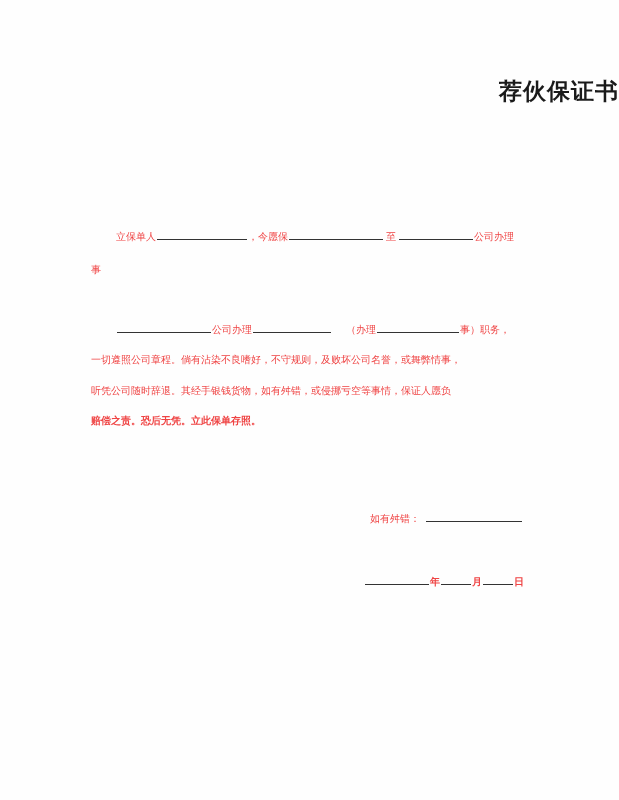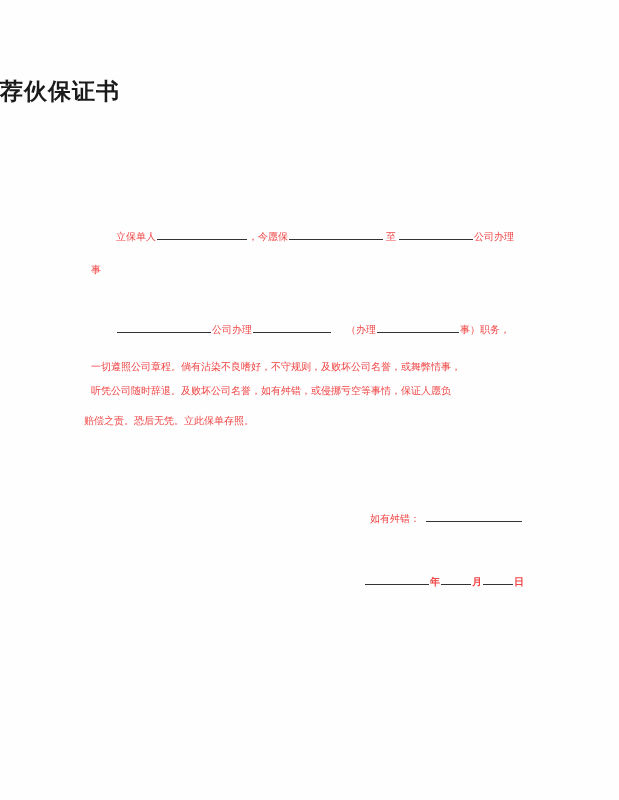--- a/index.html
+++ b/index.html
@@ -1,39 +1,39 @@
 <!DOCTYPE html>
 <html><head>
 <meta charset="utf-8">
 <style>
   html, body { margin:0; padding:0; background:#fefefe; }
   body { width:619px; height:800px; position:relative; overflow:hidden;
          font-family:"DejaVu Sans", "Liberation Sans", sans-serif; color:#222; }
   .abs { position:absolute; white-space:nowrap; }
-  .title { left:0; width:619px; top:76px; text-align:left; font-family:"DejaVu Serif","Liberation Serif",serif;
+  .title { left:0; width:619px; top:76px; text-align:right; font-family:"DejaVu Serif","Liberation Serif",serif;
            font-size:23px; font-weight:bold; color:#1a1a1a; letter-spacing:1px; }
   .line { font-size:10px; color:#ef4444; line-height:16px; }
   .blank { display:inline-block; border-bottom:1px solid #333; height:12px; vertical-align:baseline; margin:0 1px; }
 </style>
 </head>
 <body>
 
 <div class="abs title">荐伙保证书</div>
 
 <div class="abs line" style="left:116px; top:227px;">
   <span>立保单人</span><span class="blank" style="width:90px"></span><span>，今愿保</span><span class="blank" style="width:94px"></span><span style="margin:0 2px">至</span><span class="blank" style="width:74px"></span><span>公司办理</span>
 </div>
 <div class="abs line" style="left:91px; top:262px;">事</div>
 
 <div class="abs line" style="left:116px; top:320px;">
   <span class="blank" style="width:94px"></span><span>公司办理</span><span class="blank" style="width:78px"></span><span style="margin-left:14px">（办理</span><span class="blank" style="width:82px"></span><span>事）职务，</span>
 </div>
-<div class="abs line" style="left:91px; top:360px;font-family:Liberation Mono, monospace;">一切遵照公司章程。倘有沾染不良嗜好，不守规则，及败坏公司名誉，或舞弊情事，</div>
-<div class="abs line" style="left:91px; top:383px;">听凭公司随时辞退。及败坏公司名誉，如有舛错，或侵挪亏空等事情，保证人愿负</div>
-<div class="abs line" style="left:84px; top:413px;">赔偿之责。恐后无凭。立此保单存照。</div>
+<div class="abs line" style="left:91px; top:352px;">一切遵照公司章程。倘有沾染不良嗜好，不守规则，及败坏公司名誉，或舞弊情事，</div>
+<div class="abs line" style="left:91px; top:383px;">听凭公司随时辞退。其经手银钱货物，如有舛错，或侵挪亏空等事情，保证人愿负</div>
+<div class="abs line" style="left:91px; top:413px;font-weight:bold;">赔偿之责。恐后无凭。立此保单存照。</div>
 
 <div class="abs line" style="left:370px; top:509px;">
   <span>如有舛错：</span><span class="blank" style="width:96px; margin-left:6px"></span>
 </div>
 
 <div class="abs line" style="left:364px; top:572px;font-weight:bold;">
   <span class="blank" style="width:64px"></span><span>年</span><span class="blank" style="width:30px"></span><span>月</span><span class="blank" style="width:30px"></span><span>日</span>
 </div>
 
 </body></html>

